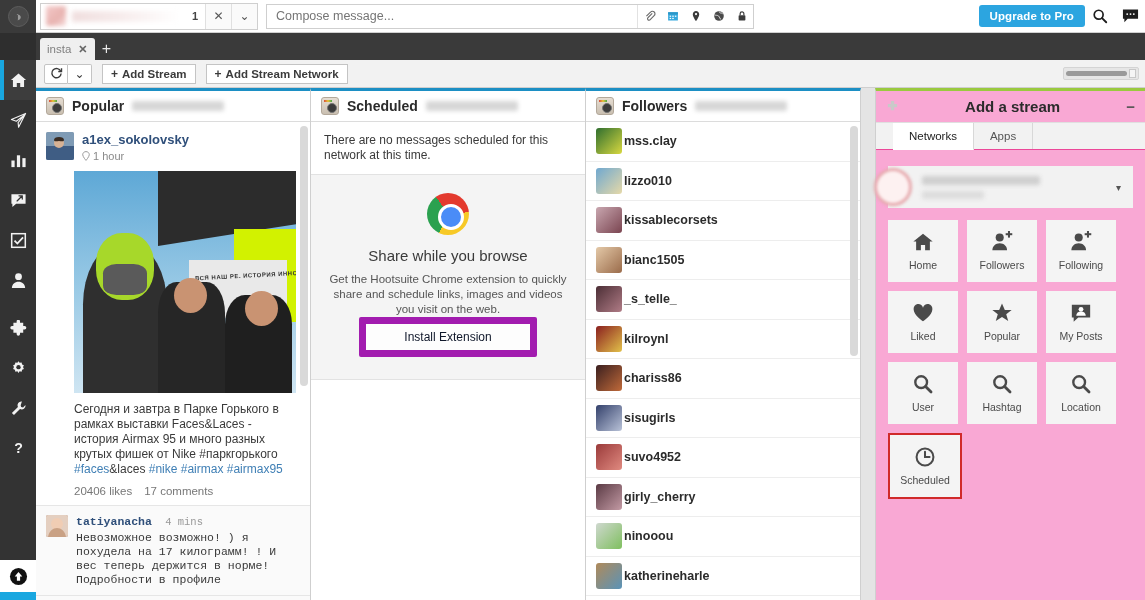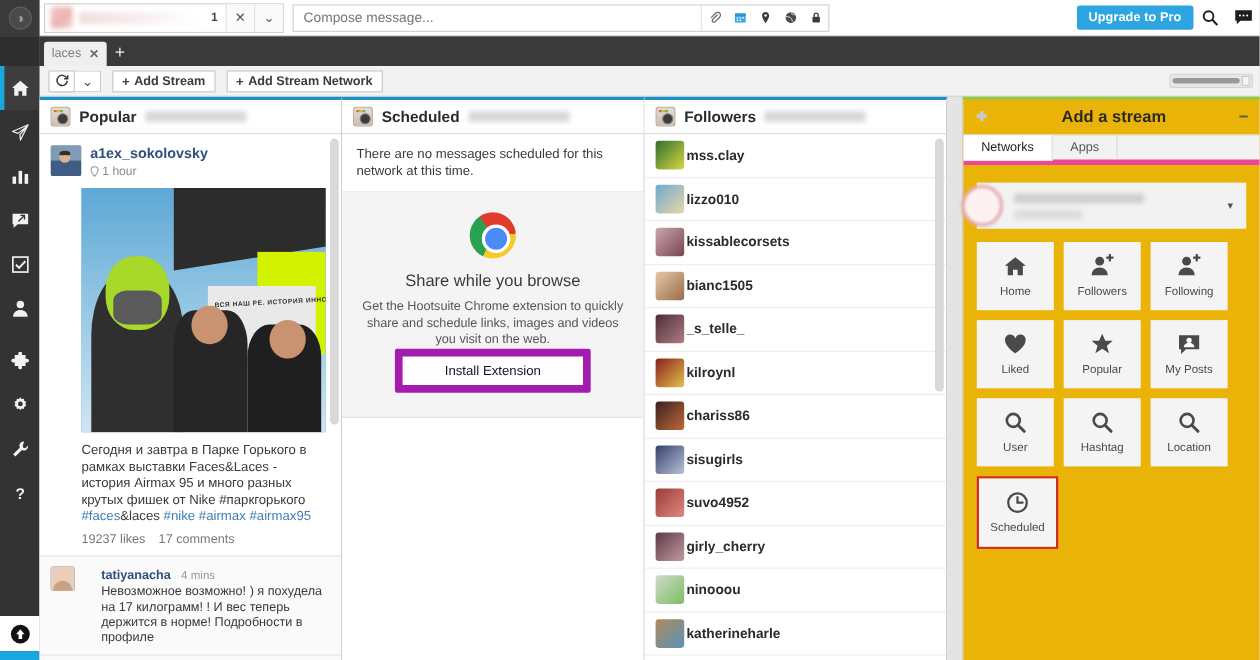--- a/index.html
+++ b/index.html
@@ -198,22 +198,23 @@
   .mask{position:absolute;left:13%;bottom:44%;width:20%;height:14%;background:#5a5a5a;border-radius:30%;}
   .figM{position:absolute;left:38%;bottom:0;width:30%;height:50%;background:#262626;border-radius:28% 28% 0 0;}
   .figM-h{position:absolute;left:45%;bottom:36%;width:15%;height:16%;background:#c99372;border-radius:50%;}
   .figR{position:absolute;right:2%;bottom:0;width:30%;height:44%;background:#1f1f1f;border-radius:30% 30% 0 0;}
   .figR-h{position:absolute;right:8%;bottom:30%;width:15%;height:16%;background:#c99372;border-radius:50%;}
   .caption{margin:9px 0 0 28px;width:222px;font-size:12px;line-height:15px;color:#3a3a3a;}
   .tagl{color:#3f7fb5;}
   .stats{margin:8px 0 0 28px;font-size:11.5px;color:#777;display:flex;gap:12px;}
 
   .comment{
-    display:flex;gap:24px;padding:9px 12px 8px 10px;border-top:1px solid #e6e6e6;
+    display:flex;gap:8px;padding:9px 12px 8px 10px;border-top:1px solid #e6e6e6;
     background:#fafafa;
+    font-family:Liberation Mono, monospace;
   }
   .c-ava{width:22px;height:22px;border-radius:2px;background:#b08c7a;flex:none;overflow:hidden;}
   .c-name{font-size:11.5px;font-weight:bold;color:#2f4f7a;}
   .c-time{font-size:10.5px;color:#999;margin-left:6px;}
   .c-text{font-size:11.5px;line-height:14px;color:#3a3a3a;margin-top:2px;width:205px;}
 
   
   .sched-msg{padding:11px 13px;font-size:12px;line-height:15px;color:#3a3a3a;
     border-bottom:1px solid #e2e2e2;}
   .chrome-box{background:#f4f4f4;padding:18px 16px 22px;text-align:center;
@@ -237,30 +238,30 @@
   .frow{
     height:39.5px;display:flex;align-items:center;gap:2px;padding-left:10px;
     border-bottom:1px solid #ededed;
   }
   .frow .ava{width:26px;height:26px;border-radius:3px;}
   .fname{font-size:12.5px;font-weight:bold;color:#2b2b2b;}
 
   
   .panel{
     position:absolute;left:875px;top:88px;width:270px;height:512px;
-    background:#eab308;border-left:1px solid #cfcfcf;border-top:3px solid #9ac93f;
+    background:#f9a8d4;border-left:1px solid #cfcfcf;border-top:3px solid #9ac93f;
   }
   .panel-hd{
     height:32px;display:flex;align-items:center;border-bottom:1px solid #e0e0e0;
     padding:0 10px;
   }
   .panel-move{color:#bdbdbd;font-size:14px;}
   .panel-title{flex:1;text-align:center;font-size:15px;font-weight:bold;color:#2b2b2b;}
   .panel-min{color:#555;font-size:15px;font-weight:bold;}
-  .ptabs{display:flex;border-bottom:5px solid #ec4899;background:#f2f2f2;height:27px;}
+  .ptabs{display:flex;border-bottom:1px solid #ec4899;background:#f2f2f2;height:27px;padding-left:17px;}
   .ptab{
     padding:0 16px;display:flex;align-items:center;font-size:11.5px;color:#555;
     border-right:1px solid #d8d8d8;
   }
   .ptab.active{background:#fff;color:#222;border-bottom:1px solid #fff;margin-bottom:-1px;}
   .ptabs-fill{flex:1;}
   .acct-sel{
     margin:16px 12px 0;height:42px;background:#f2f2f2;display:flex;align-items:center;
     position:relative;
   }
@@ -431,21 +432,21 @@
           <circle cx="10" cy="10" r="9" fill="#111"></circle>
           <path d="M10 5.2 14 10h-2.3v4.6H8.3V10H6z" fill="#fff"></path>
         </svg>
     </div>
     <div class="rail-blue"></div>
   </div>
 </div>
 
 <div class="tabstrip">
   <div class="tab">
-    <span class="tab-label">laces</span>
+    <span class="tab-label">insta</span>
     <span class="tab-x">✕</span>
   </div>
   <div class="tab-add">+</div>
 </div>
 
 <div class="streambar">
   <div class="btn ico join-l">
     <svg width="13" height="13" viewBox="0 0 14 14">
         <path d="M11.6 4.6A5 5 0 1 0 12 7" fill="none" stroke="#3b3b3b" stroke-width="1.5"></path>
         <path d="M12.4 1.4v3.5H8.9" fill="none" stroke="#3b3b3b" stroke-width="1.5"></path>
@@ -519,21 +520,21 @@
         <div class="caption">
           <span>Сегодня и завтра в Парке Горького в</span>
           <span>рамках выставки Faces&amp;Laces - история</span>
           <span>Airmax 95 и много разных крутых фишек</span>
           <span>от Nike #паркгорького </span>
           <span class="tagl">#faces</span><span>&amp;laces</span>
           <span class="tagl">#nike #airmax #airmax95</span>
         </div>
 
         <div class="stats">
-          <span>19237 likes</span>
+          <span>20406 likes</span>
           <span>17 comments</span>
         </div>
       </div>
 
       <div class="comment">
         <div class="c-ava">
           <svg width="22" height="22" viewBox="0 0 22 22">
               <rect width="22" height="22" fill="#e4cfc0"></rect>
               <circle cx="11" cy="9" r="6" fill="#f0cdb4"></circle>
               <path d="M2 22c1-6 5-9 9-9s8 3 9 9z" fill="#c9a184"></path>

